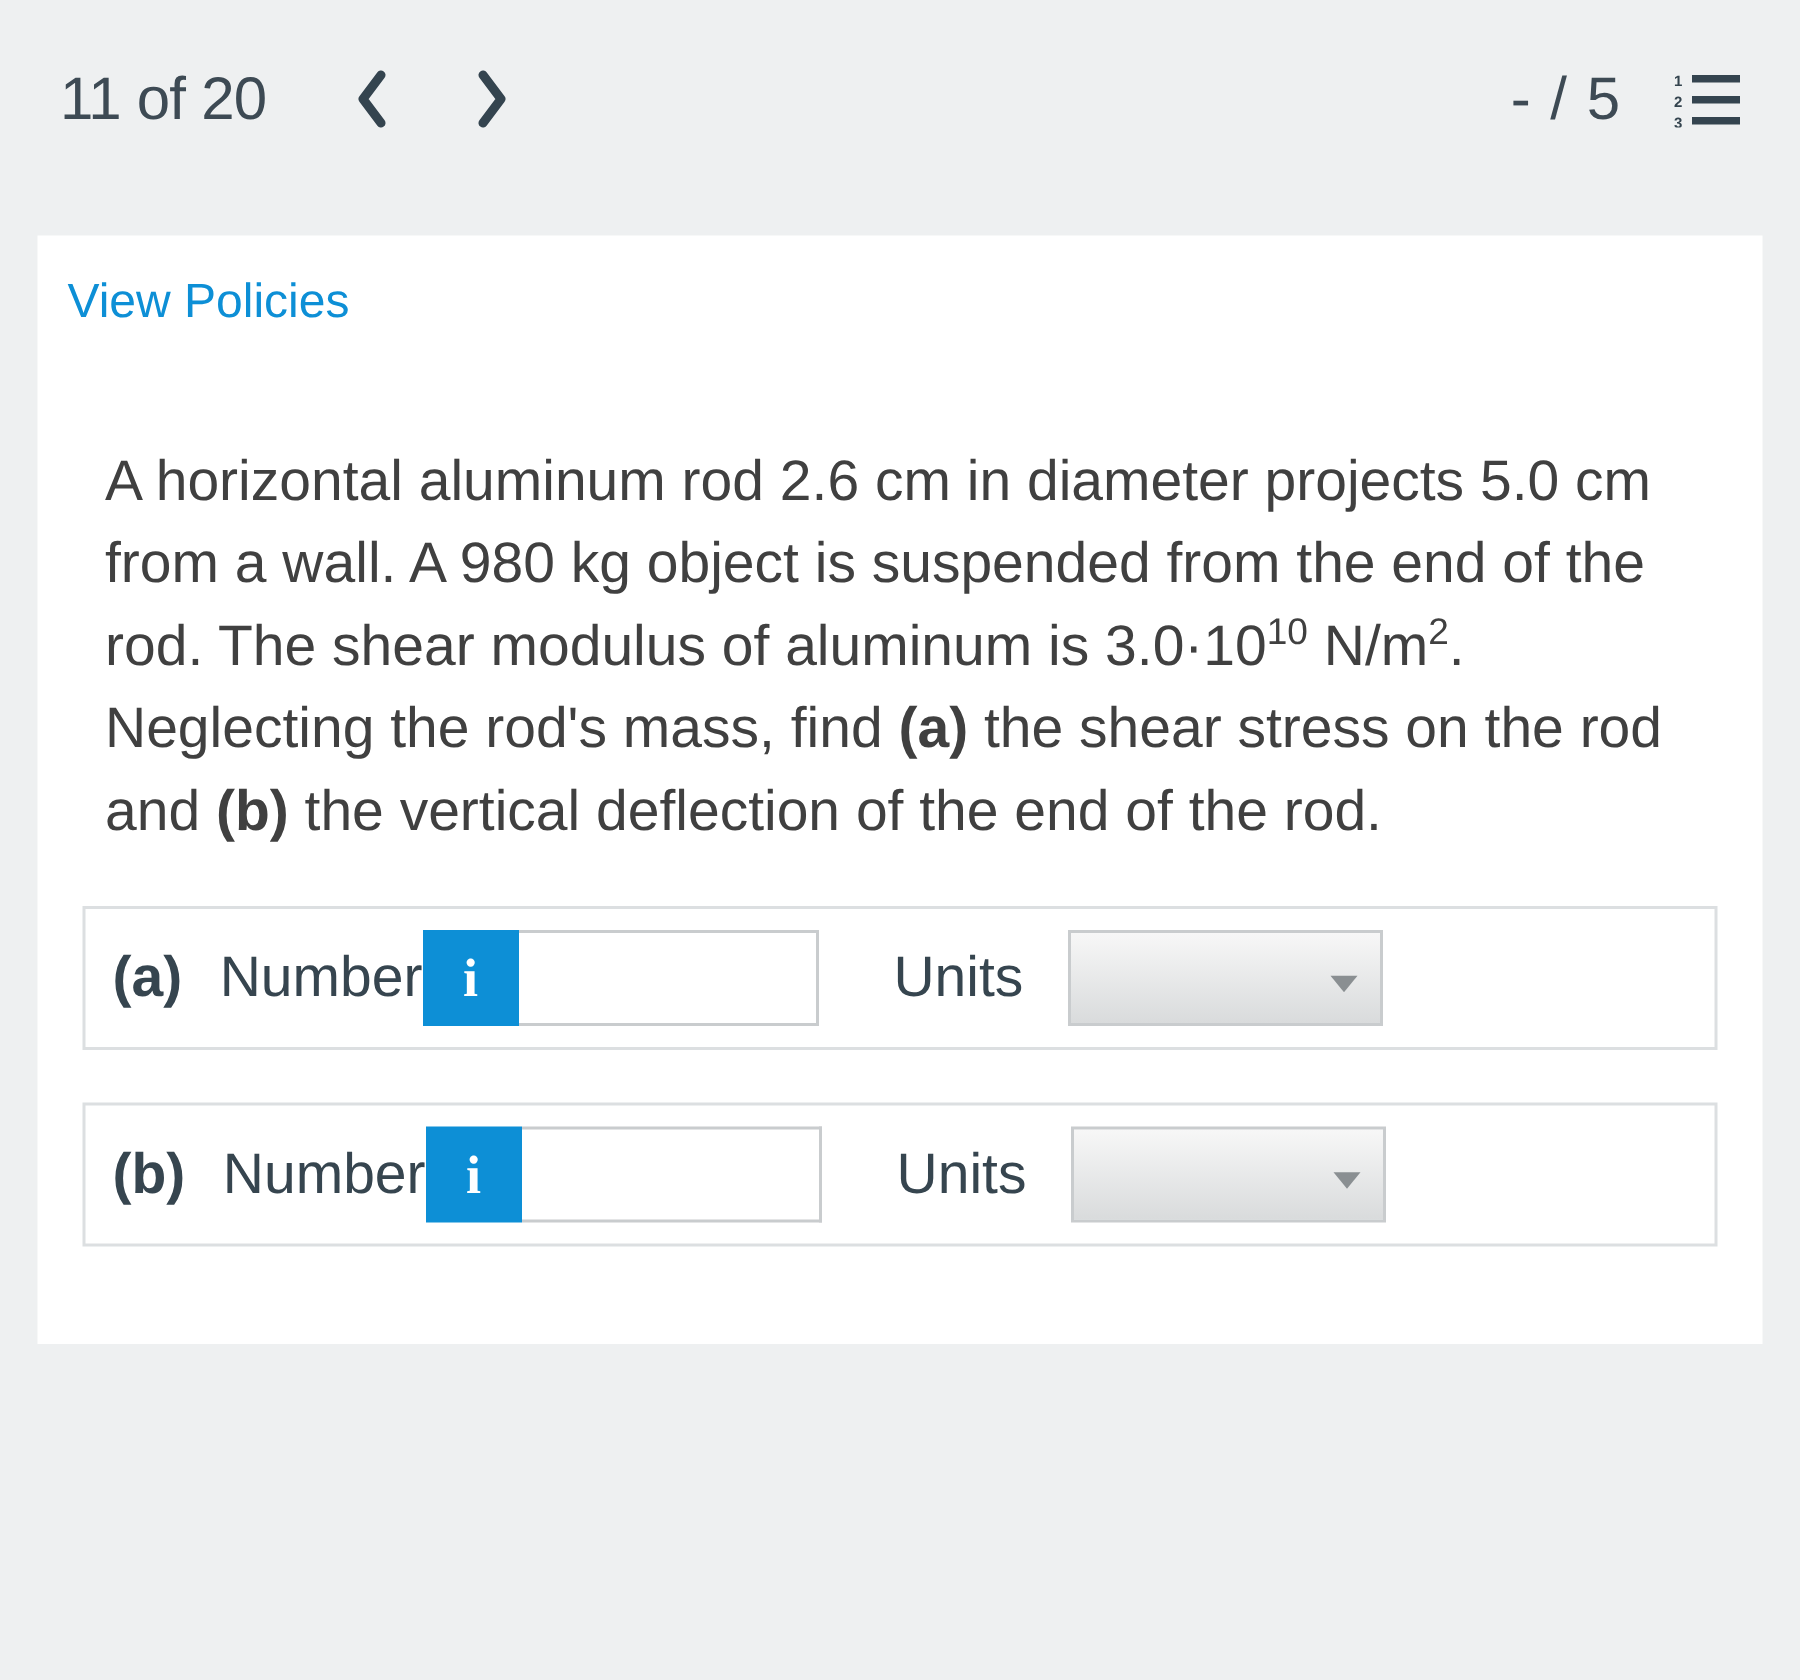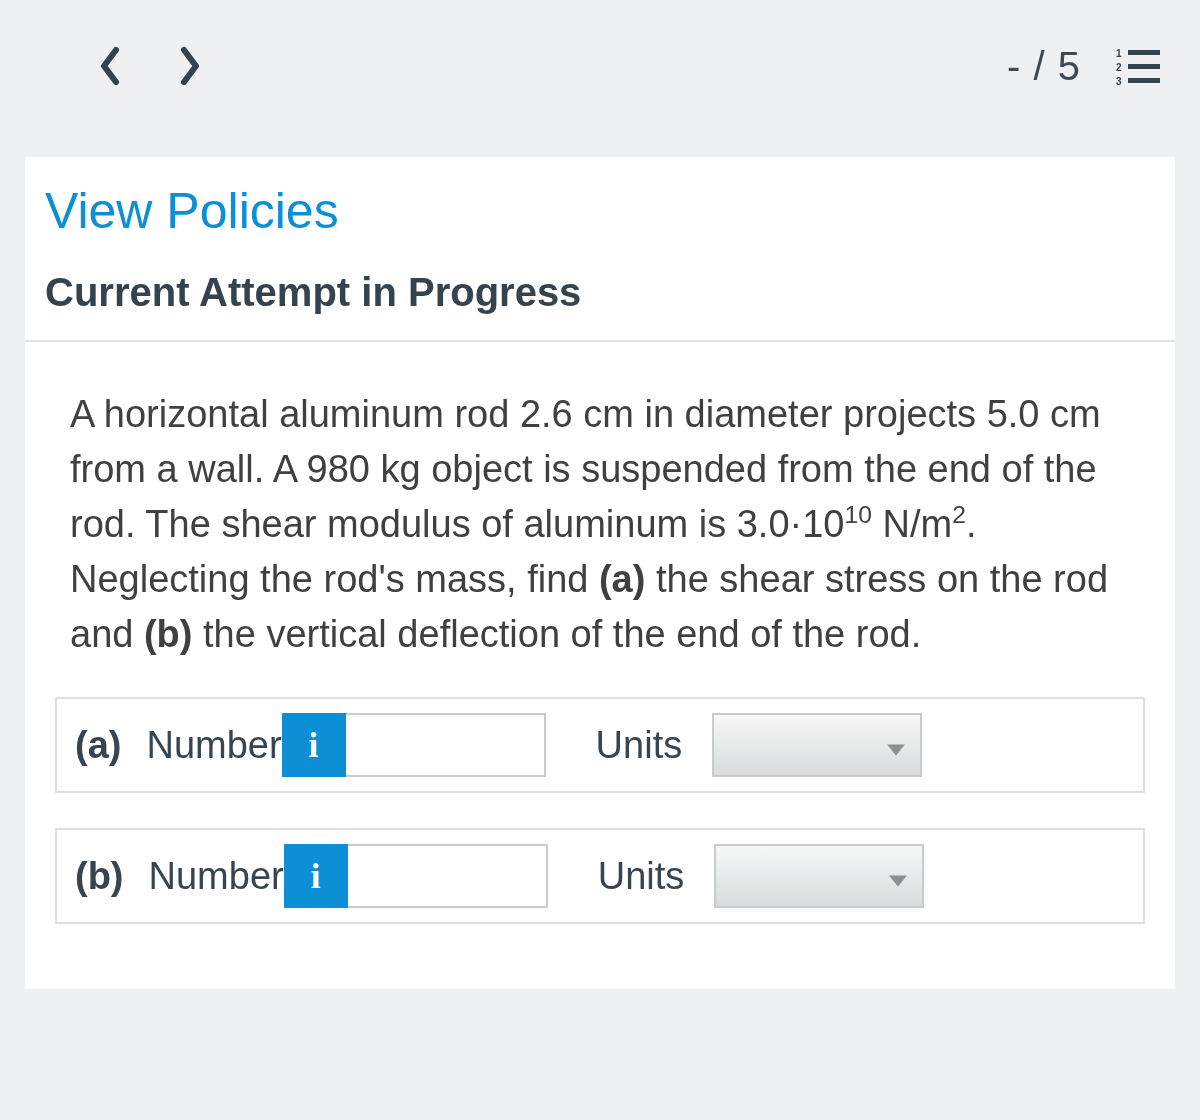--- a/index.html
+++ b/index.html
@@ -22,21 +22,21 @@
   .header .spacer { flex: 1; }
   .header .score { font-size: 40px; margin-right: 35px; letter-spacing: 1px; }
   .header .list-icon { display: flex; align-items: center; }
   .content {
     margin: 25px 25px 0 25px;
     background: #ffffff;
     padding: 25px 0 30px 0;
   }
   .policies {
     color: #0d8fd6;
-    font-size: 50px;
+    font-size: 32px;
     font-weight: 400;
     padding: 0 20px 30px 20px;
     cursor: pointer;
   }
   .attempt {
     color: #34444f;
     font-size: 40px;
     font-weight: 700;
     padding: 0 20px 25px 20px;
     border-bottom: 2px solid #e1e4e6;
@@ -91,20 +91,21 @@
   }
   .unit-select .caret {
     position: absolute; right: 14px; top: 50%; transform: translateY(-50%);
   }
   .nav-btn { cursor: pointer; padding: 6px; }
 </style>
 </head>
 <body>
 
 <div class="header">
+  <span class="counter">11 of 20</span>
   <span class="nav-arrows">
     <span class="nav-btn">
       <svg width="28" height="40" viewBox="0 0 28 40">
         <polyline points="20,4 8,20 20,36" fill="none" stroke="#34444f" stroke-width="6" stroke-linecap="round" stroke-linejoin="round"></polyline>
       </svg>
     </span>
     <span class="nav-btn">
       <svg width="28" height="40" viewBox="0 0 28 40">
         <polyline points="8,4 20,20 8,36" fill="none" stroke="#34444f" stroke-width="6" stroke-linecap="round" stroke-linejoin="round"></polyline>
       </svg>
@@ -119,21 +120,20 @@
       <text x="0" y="24" font-size="10" fill="#34444f" font-family="Arial" font-weight="700">2</text>
       <rect x="12" y="17" width="32" height="5" fill="#34444f"></rect>
       <text x="0" y="38" font-size="10" fill="#34444f" font-family="Arial" font-weight="700">3</text>
       <rect x="12" y="31" width="32" height="5" fill="#34444f"></rect>
     </svg>
   </span>
 </div>
 
 <div class="content">
   <div class="policies">View Policies</div>
-  <div class="attempt">Current Attempt in Progress</div>
 
   <div class="question">
     <span>A horizontal aluminum rod 2.6 cm in diameter projects 5.0 cm from a wall. A 980 kg object is suspended from the end of the rod. The shear modulus of aluminum is 3.0·10</span><span class="sup">10</span><span> N/m</span><span class="sup">2</span><span>. Neglecting the rod's mass, find </span><span class="bold">(a)</span><span> the shear stress on the rod and </span><span class="bold">(b)</span><span> the vertical deflection of the end of the rod.</span>
   </div>
 
   <div class="answers">
 
     <div class="answer-row">
       <span class="part">(a)</span>
       <span class="numlabel">Number</span>

